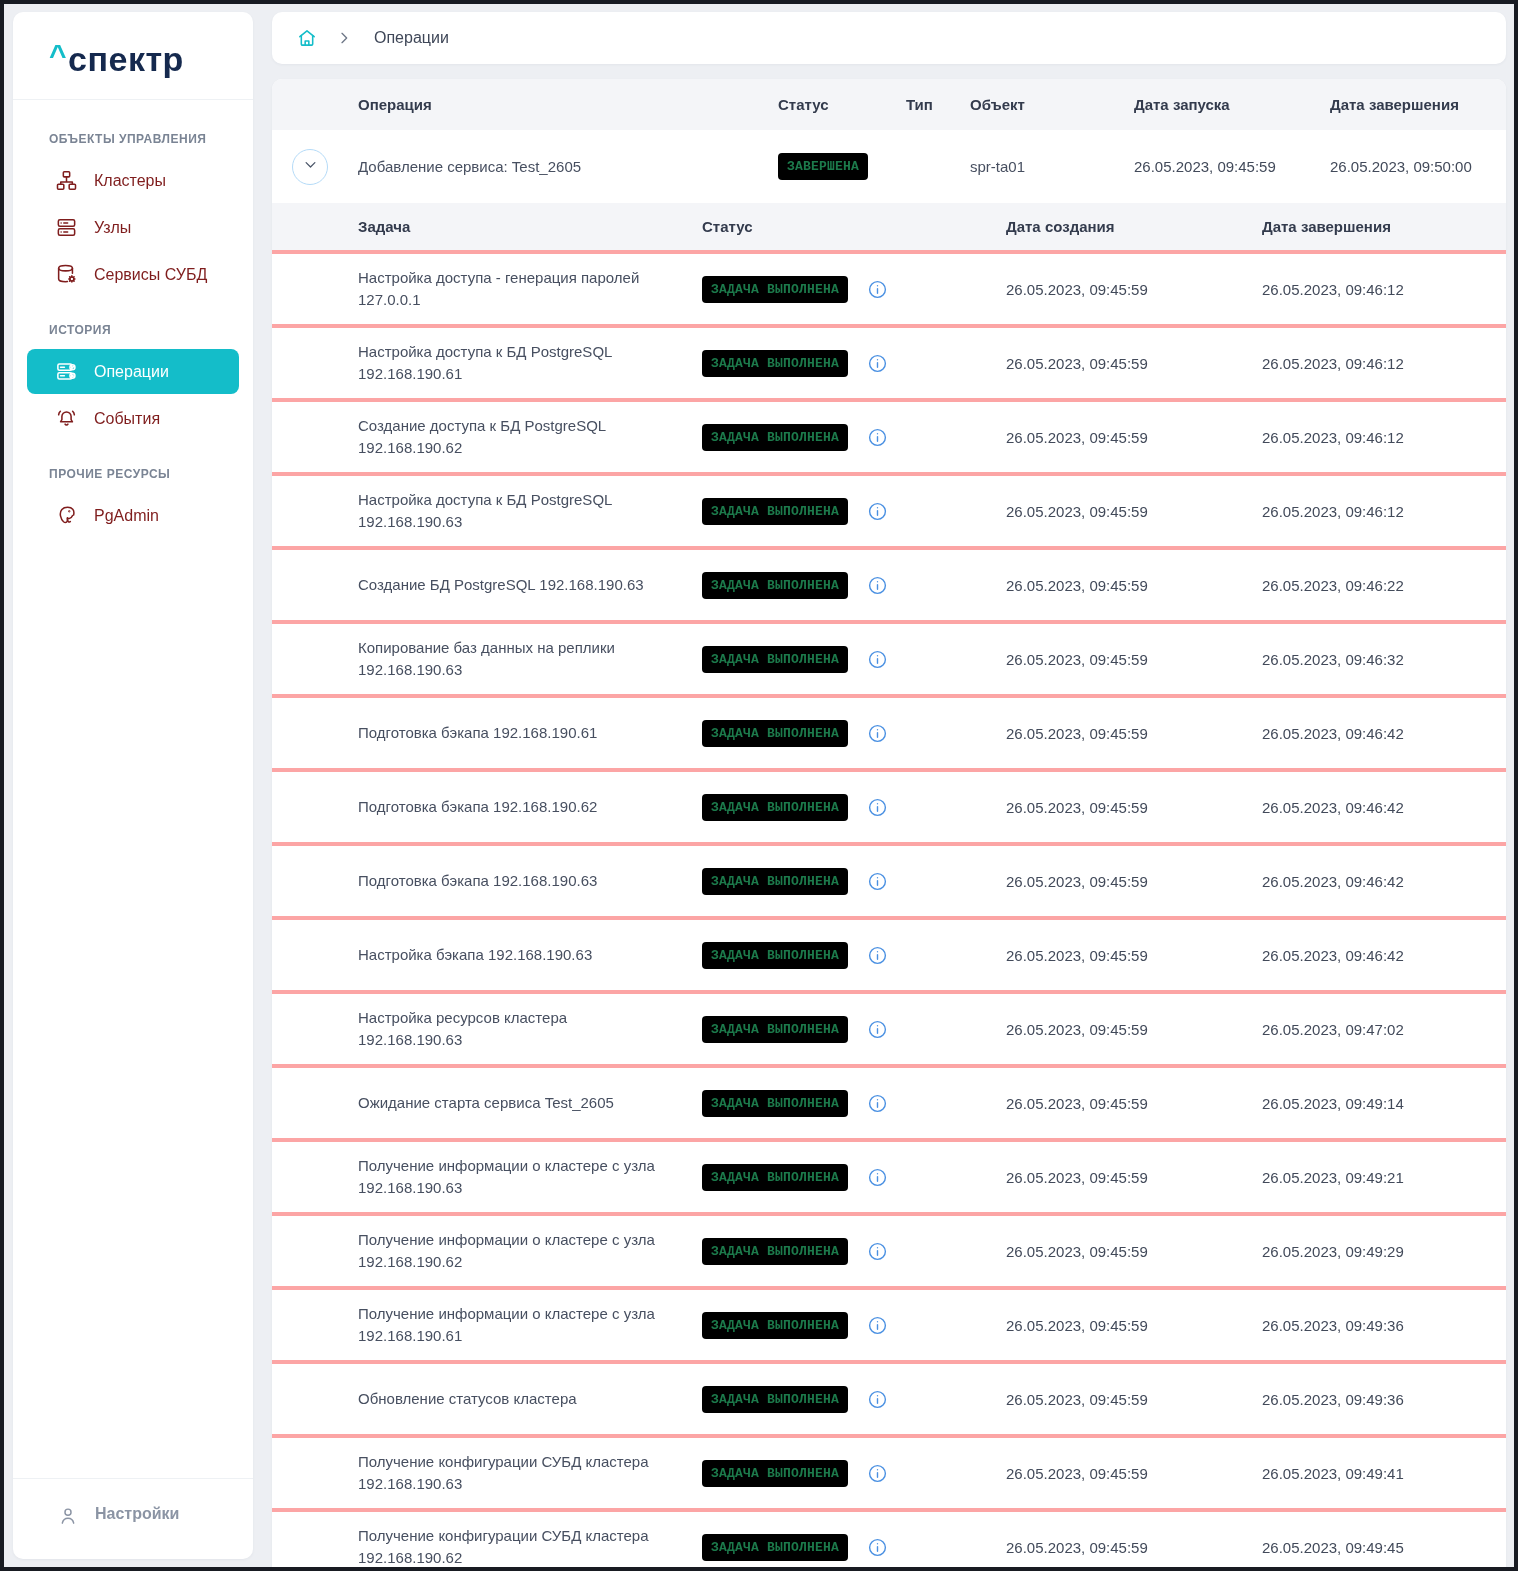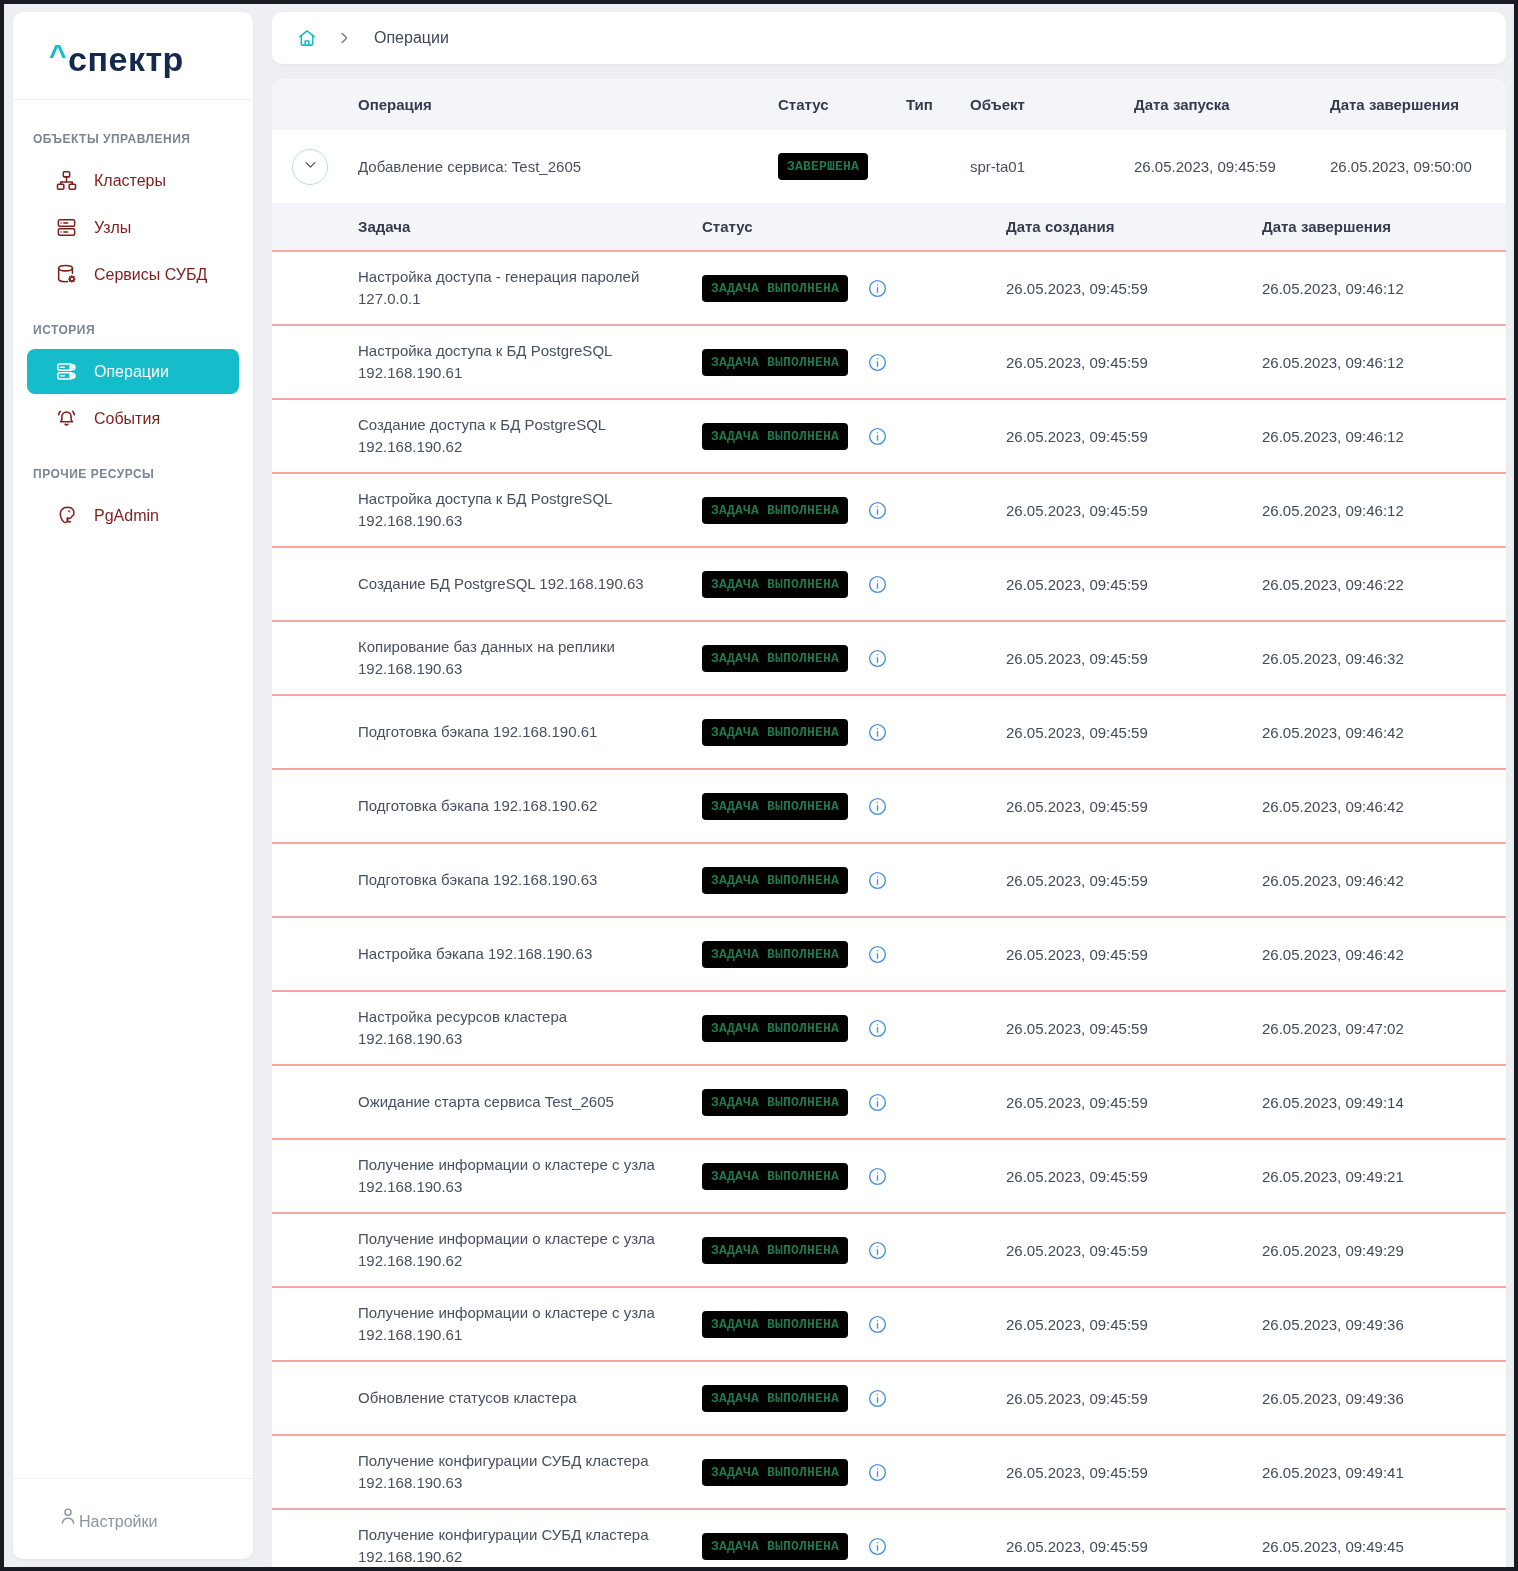--- a/index.html
+++ b/index.html
@@ -17,36 +17,36 @@
   .sidebar {
     position:absolute; left:9px; top:8px; bottom:8px; width:240px;
     display:flex; flex-direction:column;
   }
   .logo { padding:26px 0 20px 36px; font-size:34px; font-weight:700; color:#15294e; letter-spacing:.5px; }
   .logo .caret { color:#14bdc9; font-size:30px; font-weight:700; vertical-align:6px; margin-right:1px; }
   .logo-divider { border-bottom:1px solid #eef1f4; margin:0; }
 
   .nav { flex:1 1 auto; padding-top:8px; }
   .nav-section-title {
-    padding:24px 0 10px 20px; font-size:12px; font-weight:700;
+    padding:24px 0 10px 36px; font-size:12px; font-weight:700;
     color:#7a8494; letter-spacing:.5px;
   }
   .nav-item {
     display:flex; align-items:center; gap:16px;
     margin:2px 14px; padding:11px 0 11px 28px;
     border-radius:8px; color:#7f1d1d; font-size:16px; cursor:pointer;
   }
   .nav-item .nav-icon { width:23px; height:23px; flex:0 0 23px; display:flex; align-items:center; justify-content:center; }
   .nav-item svg { width:23px; height:23px; stroke:currentColor; fill:none; stroke-width:1.6; stroke-linecap:round; stroke-linejoin:round; }
   .nav-item.active { background:#14bdc9; color:#ffffff; }
 
   .sidebar-bottom { border-top:1px solid #eef1f4; }
   .settings-item {
-    display:flex; align-items:flex-end; gap:0;
-    padding:26px 0 28px 44px; color:#8b94a4; font-size:16px; cursor:pointer;
+    display:flex; align-items:flex-start; gap:16px;
+    padding:26px 0 28px 44px; color:#8b94a4; font-size:16px; cursor:pointer;font-weight:bold;
   }
   .settings-item svg { width:22px; height:22px; stroke:currentColor; fill:none; stroke-width:1.6; stroke-linecap:round; stroke-linejoin:round; }
 
   
   .main { position:absolute; left:268px; top:8px; right:8px; bottom:0; }
 
   .breadcrumb-bar {
     height:52px; display:flex; align-items:center; gap:18px; padding-left:24px;
   }
   .home-icon svg { width:22px; height:22px; stroke:#14bdc9; fill:none; stroke-width:1.7; stroke-linecap:round; stroke-linejoin:round; display:block; }
@@ -58,21 +58,21 @@
     border-radius:10px; overflow:hidden;
   }
 
   .ops-grid { display:grid; grid-template-columns:86px 420px 128px 64px 164px 196px 1fr; align-items:center; }
   .tasks-grid { display:grid; grid-template-columns:86px 344px 304px 256px 1fr; align-items:center; }
 
   .t-header { background:#f4f5f8; height:51px; font-size:15px; font-weight:700; color:#333b4d; }
   .tasks-grid.t-header { height:47px; }
 
   .op-row { height:73px; background:#fff; }
-  .task-row { height:74px; background:#fff; border-top:2px solid #fca5a5; }
+  .task-row { height:74px; background:#fff; border-top:4px solid #fca5a5; }
 
   .cell-text { font-size:15px; color:#474f60; line-height:1.45; padding-right:36px; }
   .date-text { font-size:15px; color:#424a5a; white-space:nowrap; }
 
   .badge {
     display:inline-block; background:#000000; color:#1c7a4b;
     font-size:13px; font-weight:700; letter-spacing:.2px;
     padding:6px 9px; border-radius:4px; white-space:nowrap;font-family:Liberation Mono, monospace;
   }
   .status-cell { display:flex; align-items:center; gap:19px; }

